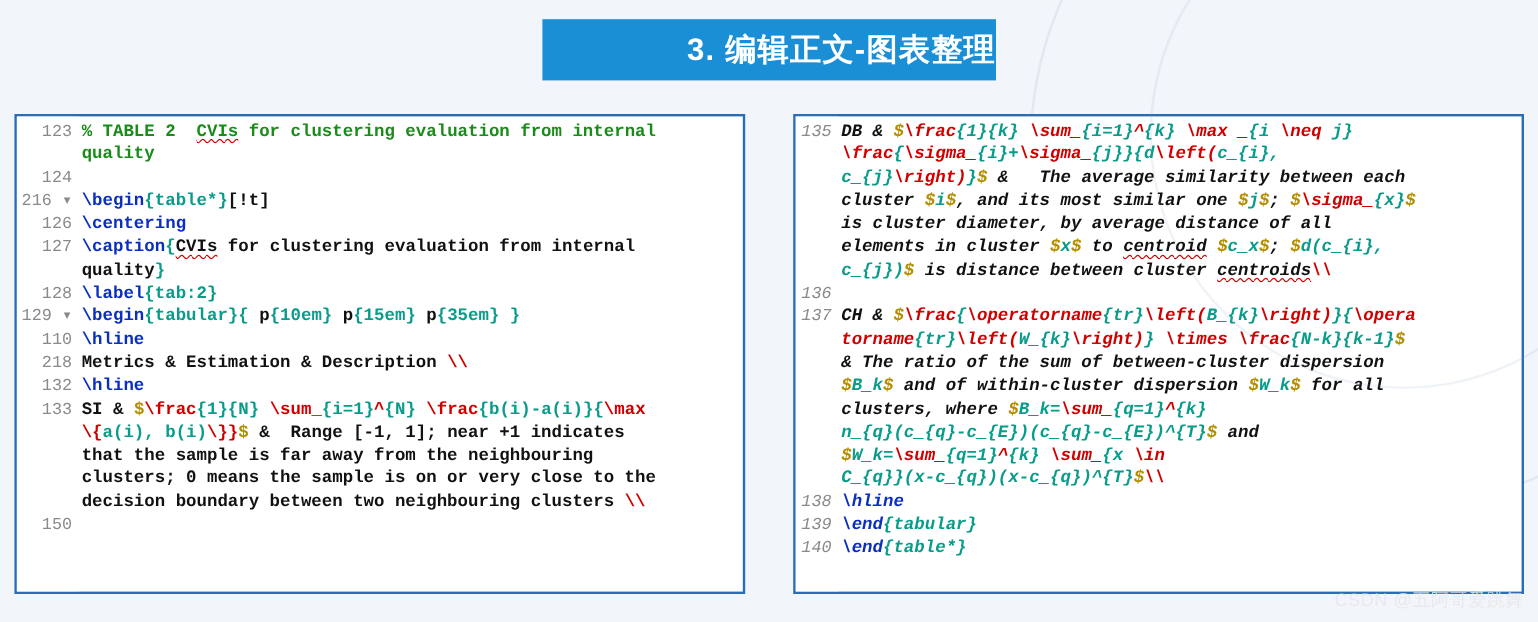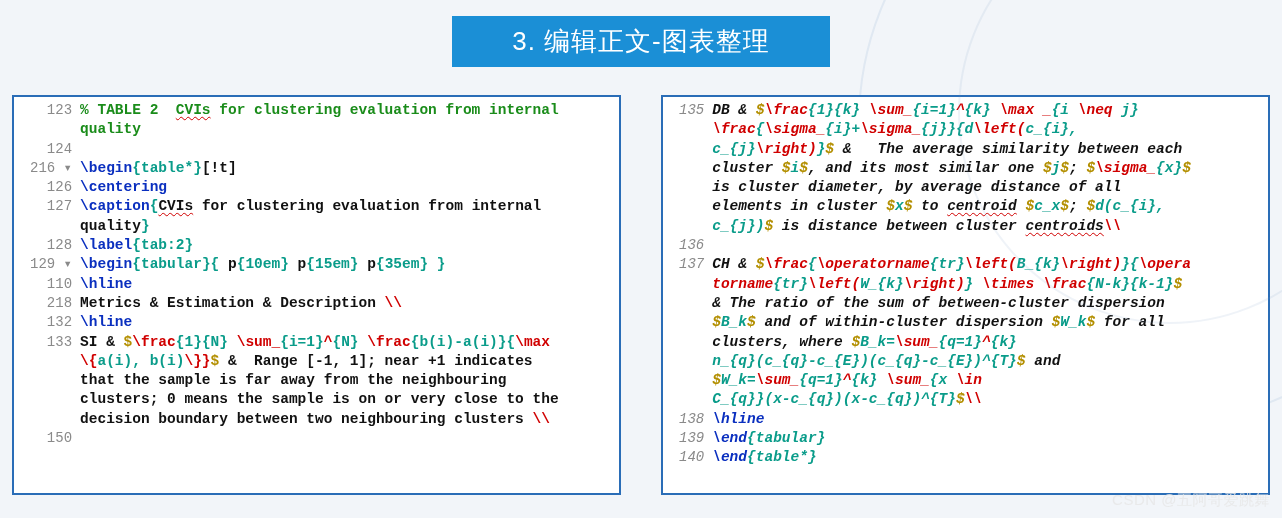--- a/index.html
+++ b/index.html
@@ -30,23 +30,23 @@
     border-radius: 50%;
     pointer-events: none;
   }
   .title-banner {
     margin: 16px auto 28px;
     width: 378px;
     background: #1b8fd6;
     color: #fff;
     font-family: "Microsoft YaHei", Arial, sans-serif;
     font-size: 26px;
-    font-weight: 400;
-    text-align: center;
-    padding: 8px 10px;
+    font-weight: 700;
+    text-align: right;
+    padding: 8px 0;
     letter-spacing: 1px;
   }
   .panels {
     display: flex;
     gap: 40px;
     padding: 0 12px;
   }
   .code-panel {
     background: #fff;
     border: 2px solid #2a6db7;
@@ -60,21 +60,21 @@
   .code-panel.left  { flex-basis: 49%; }
   .code-panel.right { flex-basis: 49%; font-style: italic; }
   .code-body {
     display: flex;
     height: 100%;
   }
   .gutter {
     background: #fff;
     color: #8a8a8a;
     text-align: right;
-    padding: 4px 6px 4px 16px;
+    padding: 4px 6px 4px 4px;
     user-select: none;
     font-size: 14px;
     min-width: 36px;
   }
   .gutter div { height: 19.3px; }
   .code {
     padding: 4px 6px 20px 2px;
     color: #222;
     font-weight: 600;
     white-space: pre-wrap;

